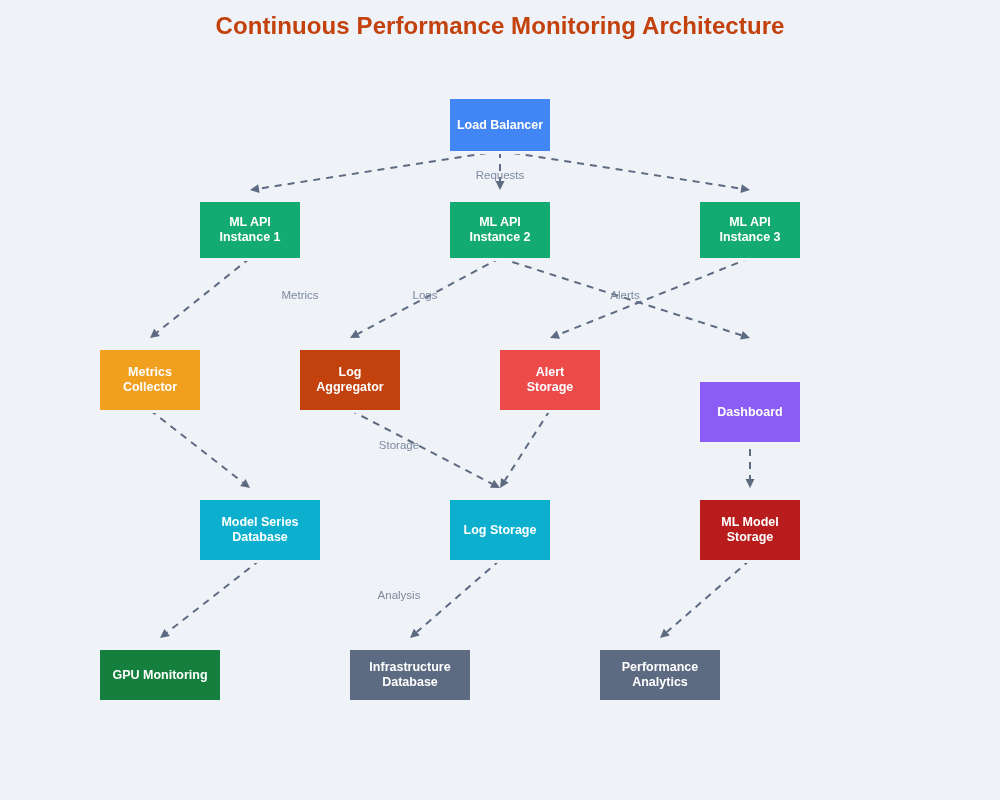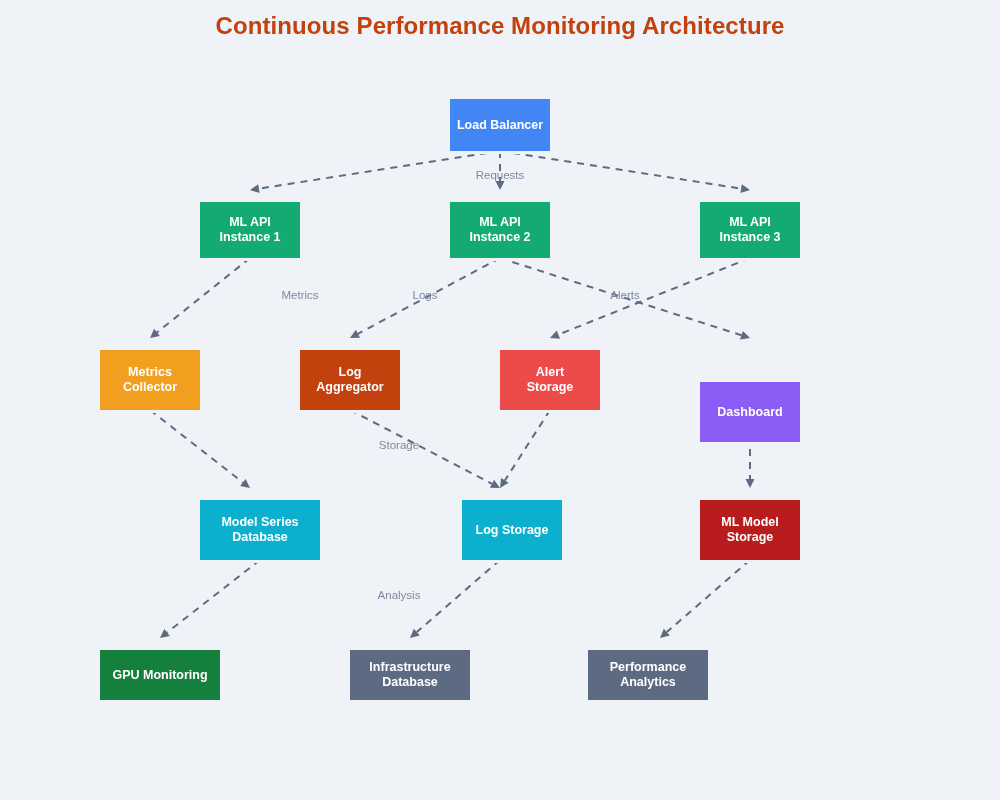--- a/index.html
+++ b/index.html
@@ -172,33 +172,33 @@
         <span class="node-label">Alert
 Storage</span>
       </div>
       <div class="node" style="left: 700px; top: 350px; width: 100px; height: 60px; background: rgb(139, 92, 246); margin-top: 32px;">
         <span class="node-label">Dashboard</span>
       </div>
       <div class="node" style="left: 200px; top: 500px; width: 120px; height: 60px; background: rgb(12, 176, 206);">
         <span class="node-label">Model Series
 Database</span>
       </div>
-      <div class="node" style="left: 450px; top: 500px; width: 100px; height: 60px; background: rgb(12, 176, 206); margin-left: 12px;">
+      <div class="node" style="left: 450px; top: 500px; width: 100px; height: 60px; background: rgb(12, 176, 206);">
         <span class="node-label">Log Storage</span>
       </div>
       <div class="node" style="left: 700px; top: 500px; width: 100px; height: 60px; background: #b91c1c;">
         <span class="node-label">ML Model
 Storage</span>
       </div>
       <div class="node" style="left: 100px; top: 650px; width: 120px; height: 50px; background: #15803d;">
         <span class="node-label">GPU Monitoring</span>
       </div>
       <div class="node" style="left: 350px; top: 650px; width: 120px; height: 50px; background: rgb(93, 107, 130);">
         <span class="node-label">Infrastructure
 Database</span>
       </div>
-      <div class="node" style="left: 588px; top: 650px; width: 120px; height: 50px; background: rgb(93, 107, 130);">
+      <div class="node" style="left: 600px; top: 650px; width: 120px; height: 50px; background: rgb(93, 107, 130);">
         <span class="node-label">Performance
 Analytics</span>
       </div>
     </div>
 
 </div>
 
 </body></html>

